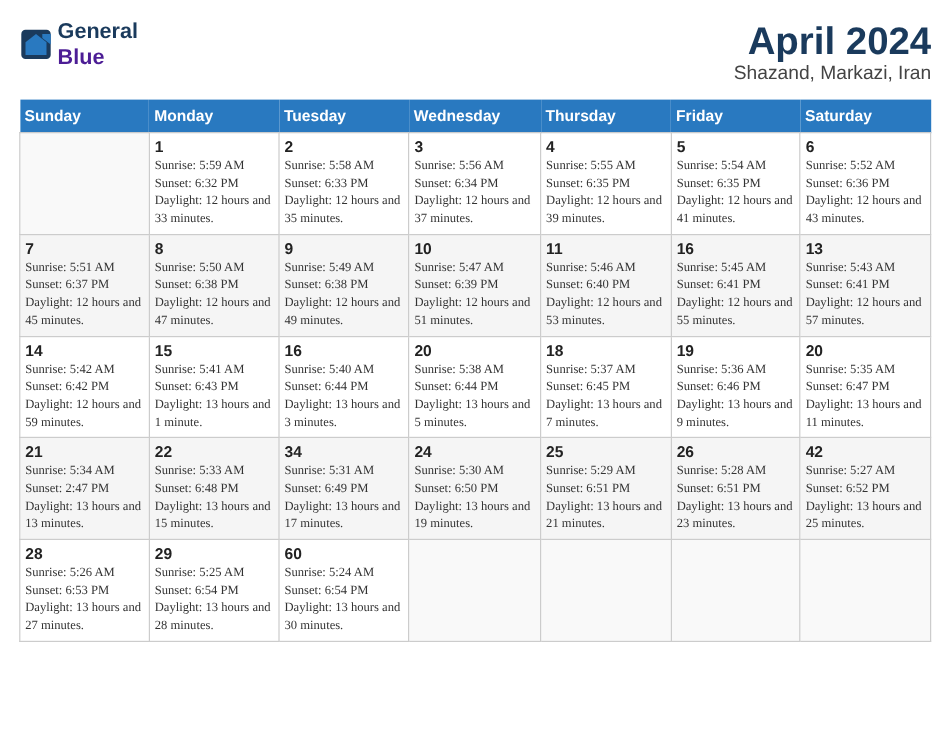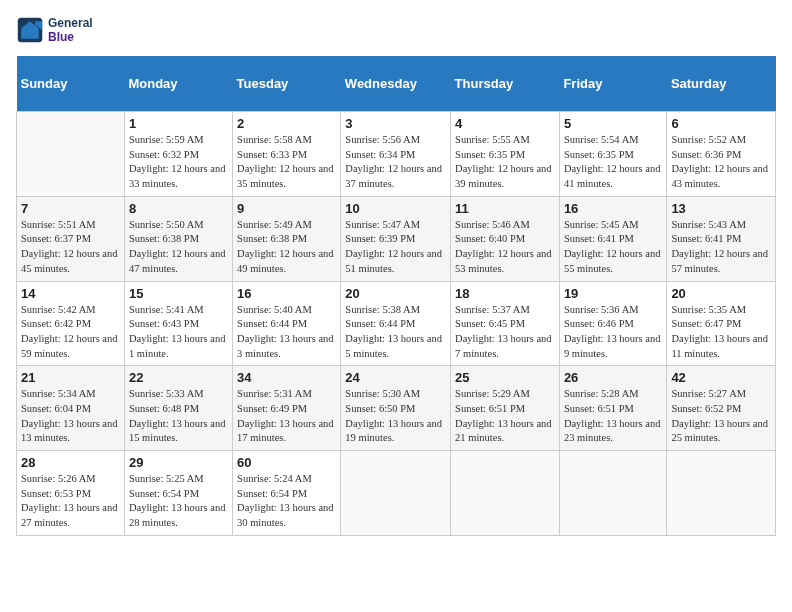--- a/index.html
+++ b/index.html
@@ -12,21 +12,21 @@
     }
     .header {
       display: flex;
       justify-content: space-between;
       align-items: flex-start;
       margin-bottom: 12px;
     }
     .logo {
       display: flex;
       align-items: center;
-      font-size: 12px;
+      font-size: 18px;
       font-weight: bold;
       color: #1a3a5c;
     }
     .logo-general { color: #1a3a5c; }
     .logo-blue { color: #4c1d95; }
     .logo-icon {
       width: 28px;
       height: 28px;
       margin-right: 4px;
     }
@@ -44,21 +44,21 @@
       font-weight: normal;
     }
     table {
       width: 100%;
       border-collapse: collapse;
       font-size: 11px;
     }
     thead tr th {
       background-color: #2979c0;
       color: #fff;
-      padding: 20px 4px;
+      padding: 6px 4px;
       text-align: left;
       font-size: 13px;
       font-weight: bold;
     }
     tbody tr td {
       border: 1px solid #ccc;
       vertical-align: top;
       padding: 4px;
       width: 112px;
       min-height: 80px;
@@ -92,20 +92,24 @@
     <svg class="logo-icon" viewBox="0 0 32 32">
       <rect x="2" y="2" width="28" height="28" rx="4" fill="#1a3a5c"></rect>
       <polygon points="16,6 26,14 26,26 6,26 6,14" fill="#2979c0"></polygon>
       <polygon points="22,10 30,16 30,6 22,6" fill="#2979c0"></polygon>
     </svg>
     <span>
       <span class="logo-general">General</span><br>
       <span class="logo-blue">Blue</span>
     </span>
   </div>
+  <div class="title-block">
+    <h1>April 2024</h1>
+    <h2>Shazand, Markazi, Iran</h2>
+  </div>
 </div>
 
 <table>
   <thead>
     <tr>
     <th>Sunday</th>
         <th>Monday</th>
         <th>Tuesday</th>
         <th>Wednesday</th>
         <th>Thursday</th>
@@ -258,21 +262,21 @@
           <div class="day-info">Sunrise: 5:35 AM
 Sunset: 6:47 PM
 Daylight: 13 hours
 and 11 minutes.</div>
         </td>
       </tr>
       <tr>
         <td>
           <span class="day-num">21</span>
           <div class="day-info">Sunrise: 5:34 AM
-Sunset: 6:04 PM
+Sunset: 2:47 PM
 Daylight: 13 hours
 and 13 minutes.</div>
         </td>
         <td>
           <span class="day-num">22</span>
           <div class="day-info">Sunrise: 5:33 AM
 Sunset: 6:48 PM
 Daylight: 13 hours
 and 15 minutes.</div>
         </td>

